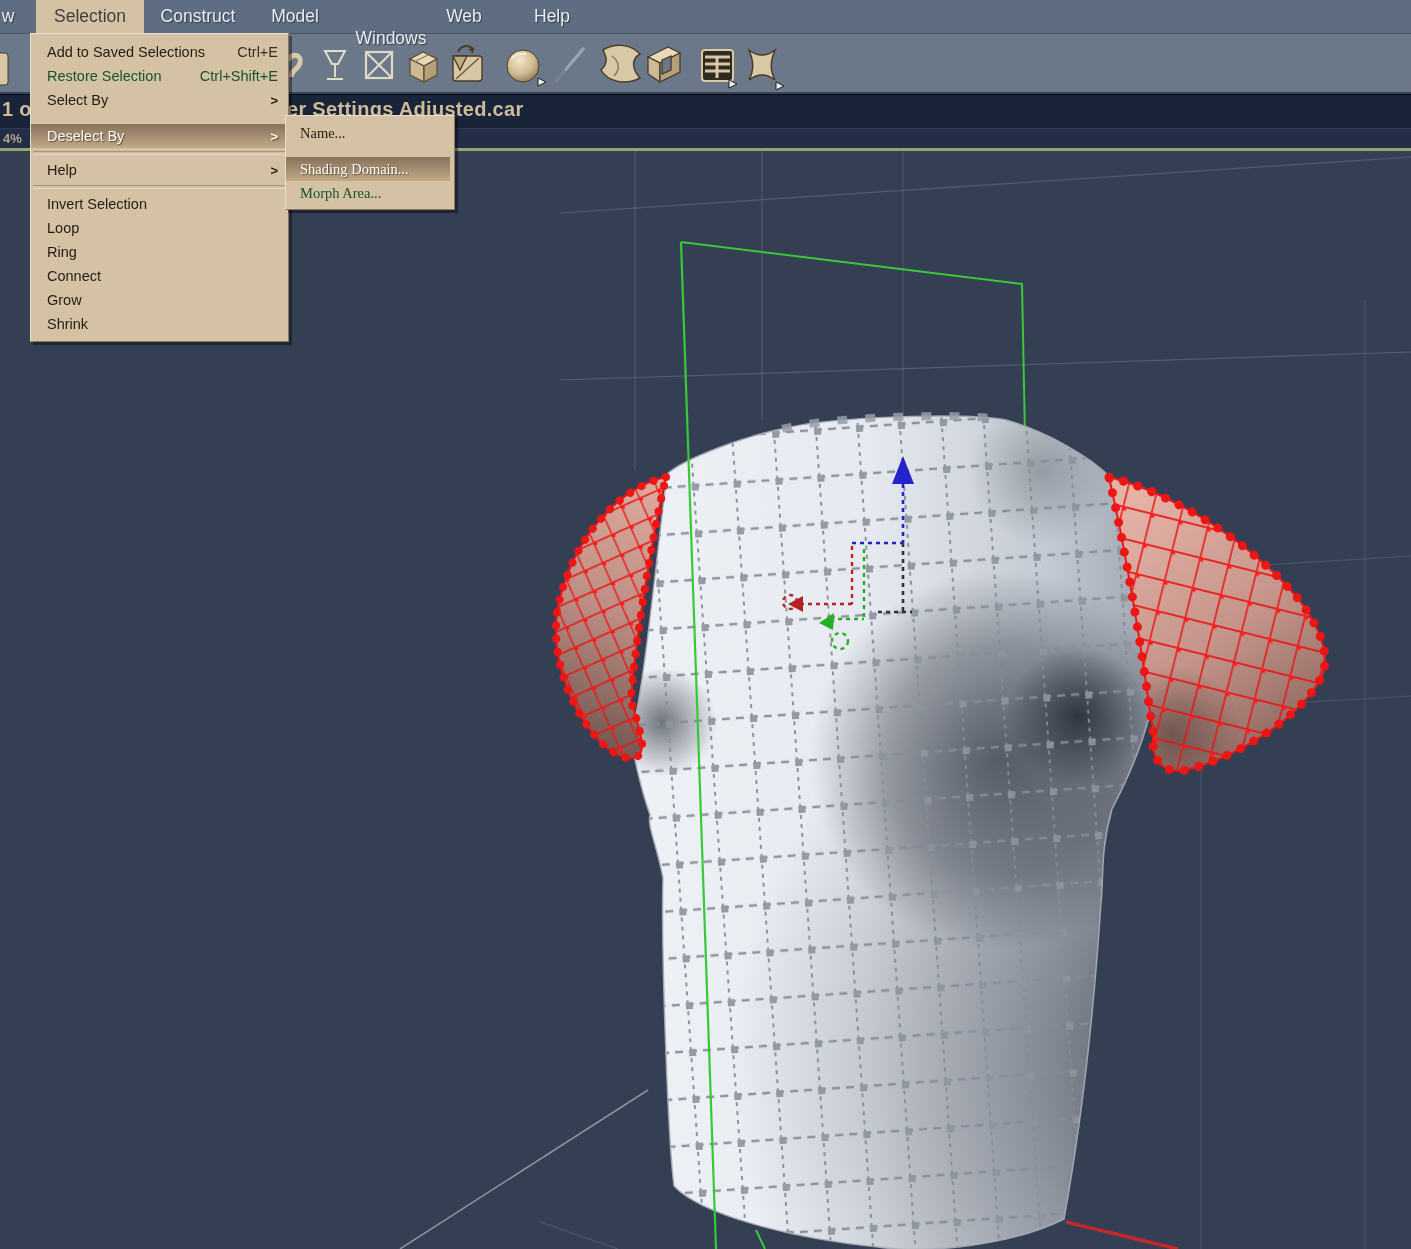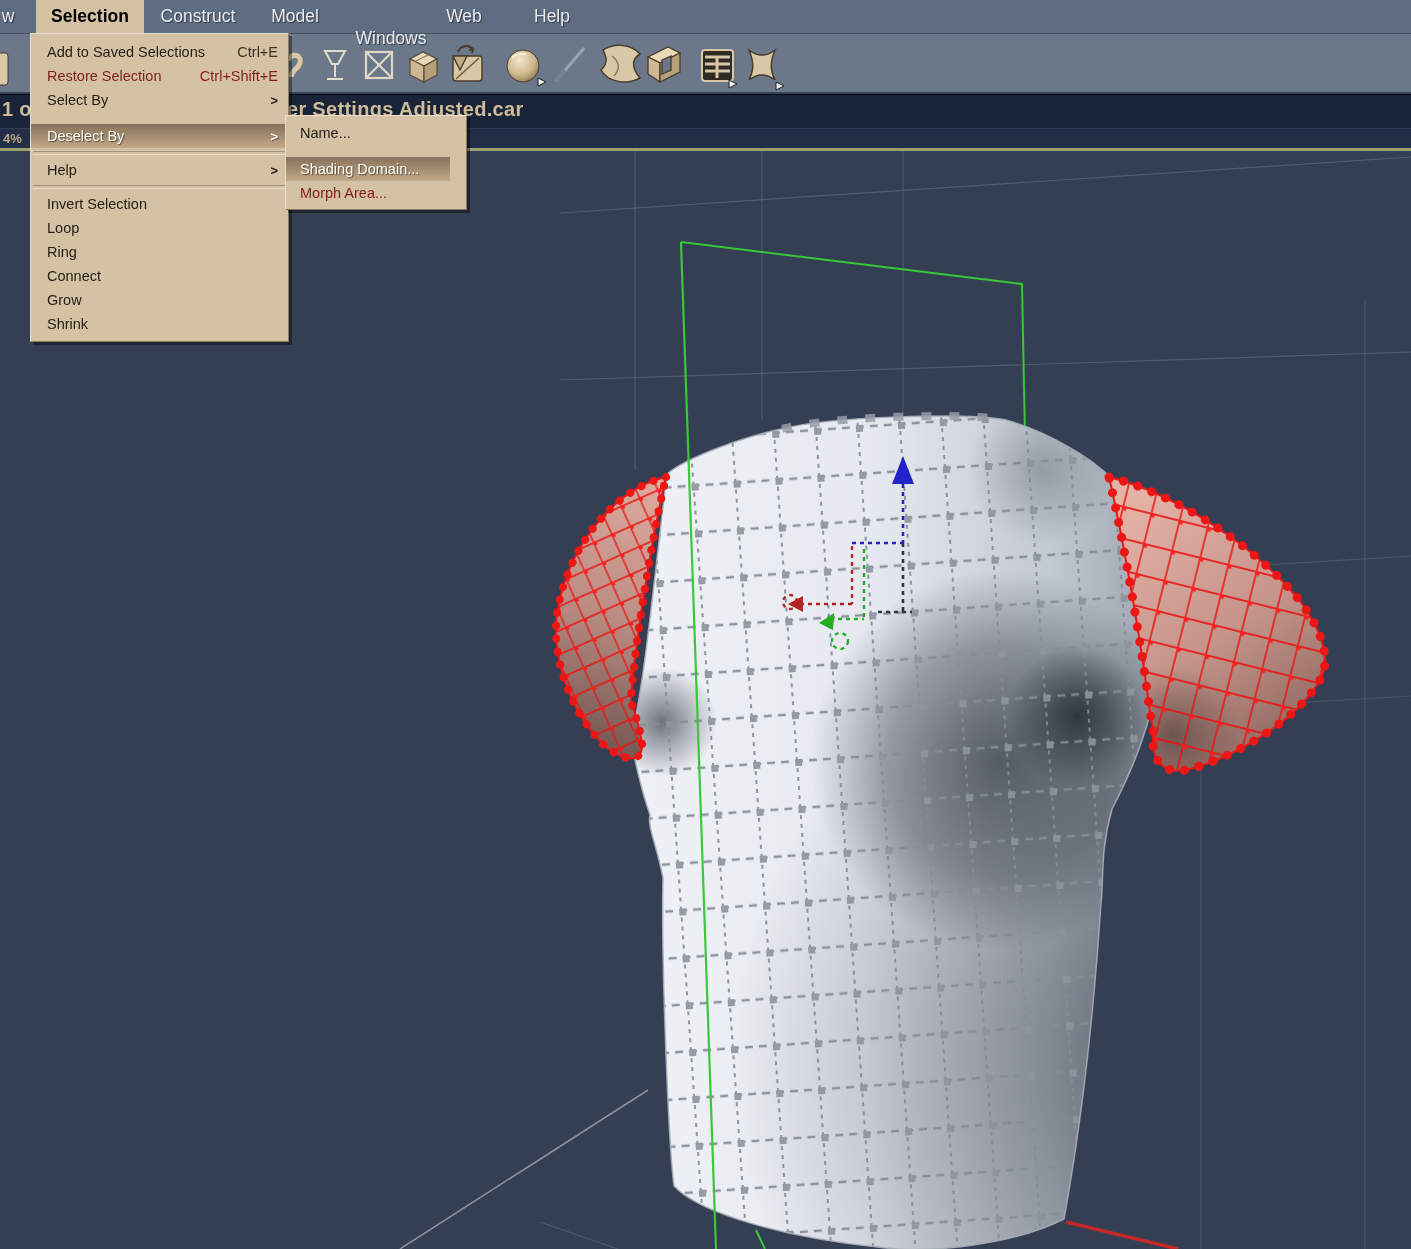--- a/index.html
+++ b/index.html
@@ -4,46 +4,46 @@
 <style>
   html,body{margin:0;padding:0;background:#222;}
   #app{position:relative;width:1411px;height:1249px;overflow:hidden;
        font-family:"Liberation Sans", sans-serif; background:#343f54;}
 
   
   #menubar{position:absolute;left:0;top:0;width:1411px;height:33px;background:#5f6d82;
            border-bottom:1px solid #445064; z-index:40;}
   .mb-item{position:absolute;top:0;height:33px;line-height:33px;text-align:center;
            color:#e9ebef;font-size:17.5px;text-shadow:1px 1px 1px #303a49;cursor:default;}
-  .mb-item.active{background:#d5c2a4;color:#000000;text-shadow:none;font-weight:bold;}
+  .mb-item.active{background:#d5c2a4;color:#404040;text-shadow:none;}
   #toolbar{position:absolute;left:0;top:34px;width:1411px;height:58px;background:#6b7889;
            border-bottom:2px solid #39445a; z-index:10;}
   #toolbar-icons{position:absolute;left:0;top:34px;z-index:11;}
   #titlebar{position:absolute;left:0;top:94px;width:1411px;height:33px;background:#1a2438;
             border-top:1px solid #060a12;border-bottom:2px solid #2e3a58;z-index:5;}
   .tb-text{position:absolute;top:3px;color:#cdbb9a;font-size:20px;font-weight:bold;
            letter-spacing:.3px;white-space:nowrap;}
   #statusstrip{position:absolute;left:0;top:129px;width:1411px;height:19px;background:#232e46;z-index:5;}
   #zoomfield{position:absolute;left:3px;top:2px;color:#b3a489;font-size:13px;font-weight:bold;}
   #oliveline{position:absolute;left:0;top:148px;width:1411px;height:3px;background:#9aa06e;z-index:5;}
 
   
   #selmenu{position:absolute;left:30px;top:33px;width:257px;background:#d5c2a4;
            border:1px solid #8c7a5f;border-top:1px solid #e9decb;border-left:1px solid #e9decb;
            box-shadow:3px 3px 0 rgba(0,0,0,.4);z-index:60;padding:6px 0 5px 0;}
   .mi{height:24px;display:flex;align-items:center;justify-content:space-between;
       padding:0 10px 0 16px;font-size:14.5px;color:#221c13;cursor:default;text-align:center;}
   .mi .sc{color:#3a3226;}
-  .mi.disabled, .mi.disabled .sc{color:#7f1d1d;}
+  .mi.disabled, .mi.disabled .sc{color:#14532d;}
   .mi.hl{background:linear-gradient(#86715a,#c2a987);color:#fdfdf8;text-shadow:1px 1px 1px #5e4f3d;margin-top:12px;}
   .mi .arr{font-size:13px;font-weight:bold;}
   .sep{height:2px;margin:3px 2px;border-top:1px solid #a6947a;border-bottom:1px solid #e6dac4;}
   #submenu{position:absolute;left:285px;top:115px;width:164px;background:#d5c2a4;
            border:1px solid #8c7a5f;border-top:1px solid #e9decb;border-left:1px solid #e9decb;
-           box-shadow:3px 3px 0 rgba(0,0,0,.4);z-index:70;padding:5px 16px 4px 0;}
+           box-shadow:3px 3px 0 rgba(0,0,0,.4);z-index:70;padding:5px 4px 4px 0;font-family:Liberation Serif, serif;}
   #submenu .mi{padding:0 10px 0 14px;}
 
   #viewport{position:absolute;left:0;top:151px;z-index:1;}
 </style>
 </head>
 <body>
 <div id="app">
 
 <div id="menubar">
   <div class="mb-item" style="left:0;width:16px;">w</div>

